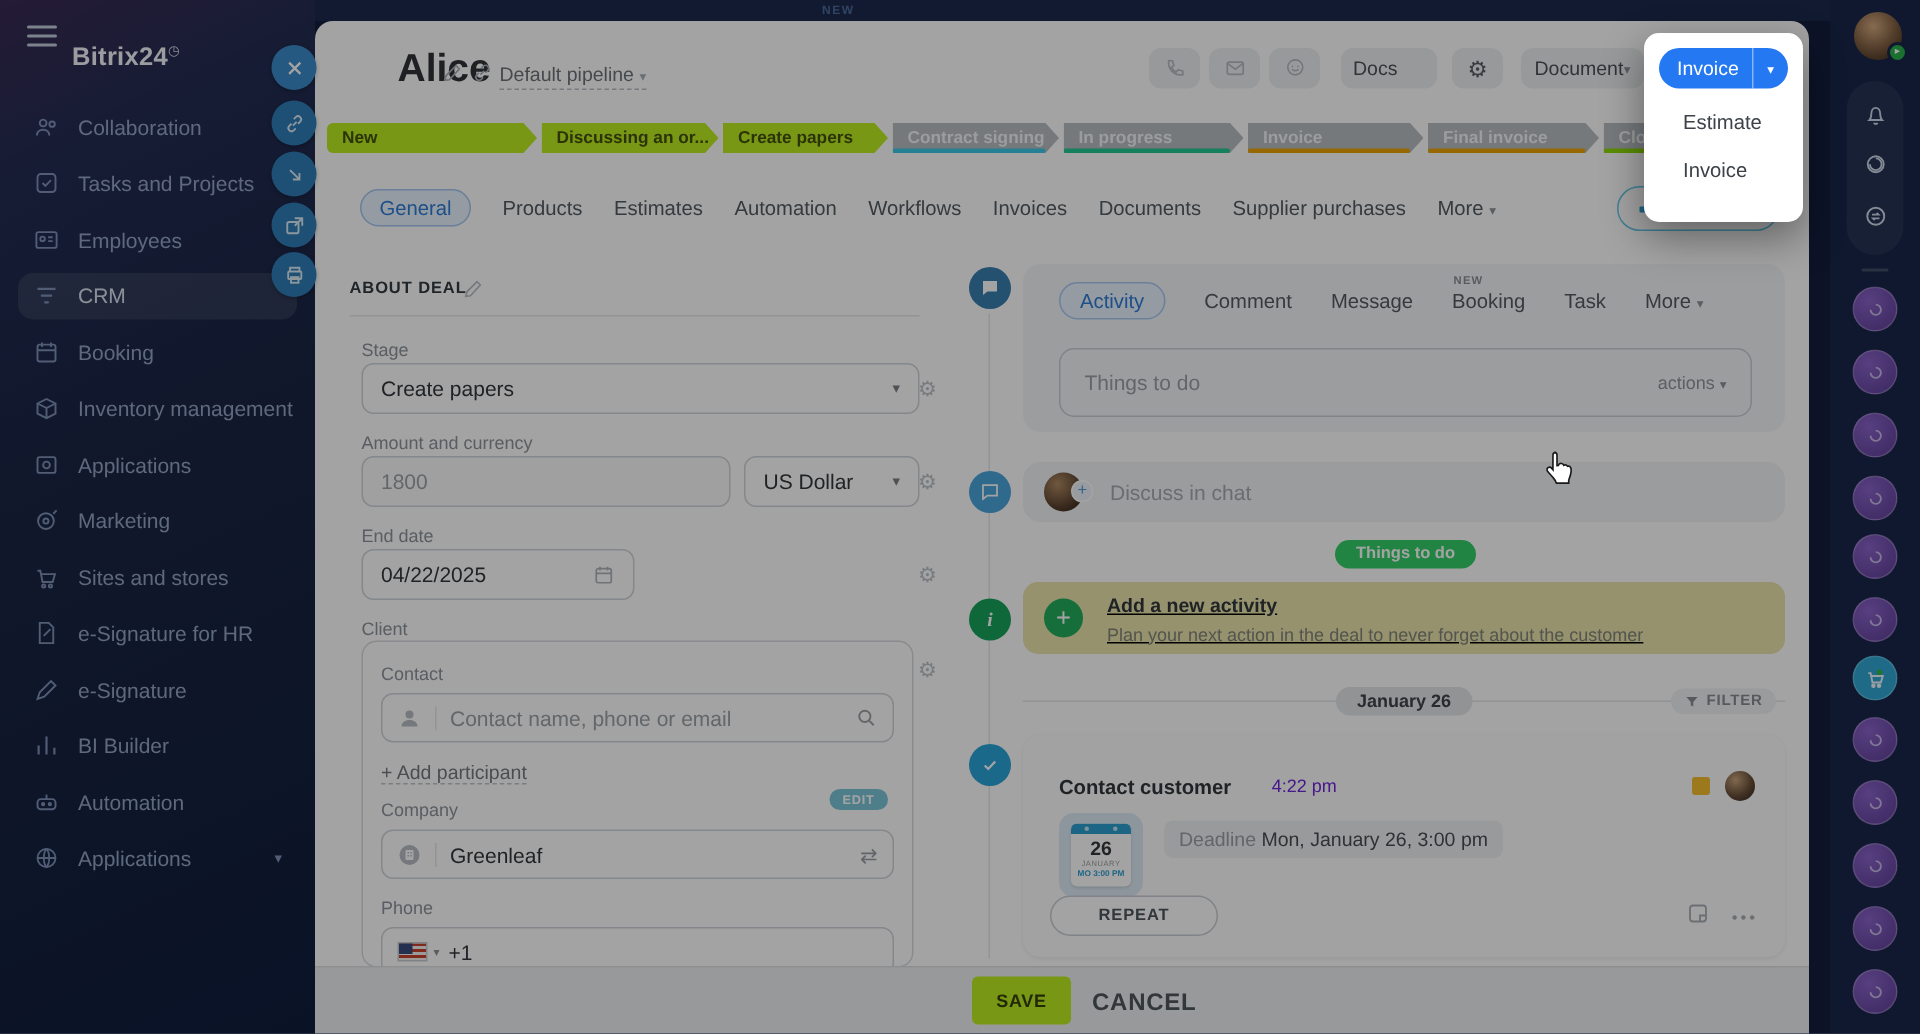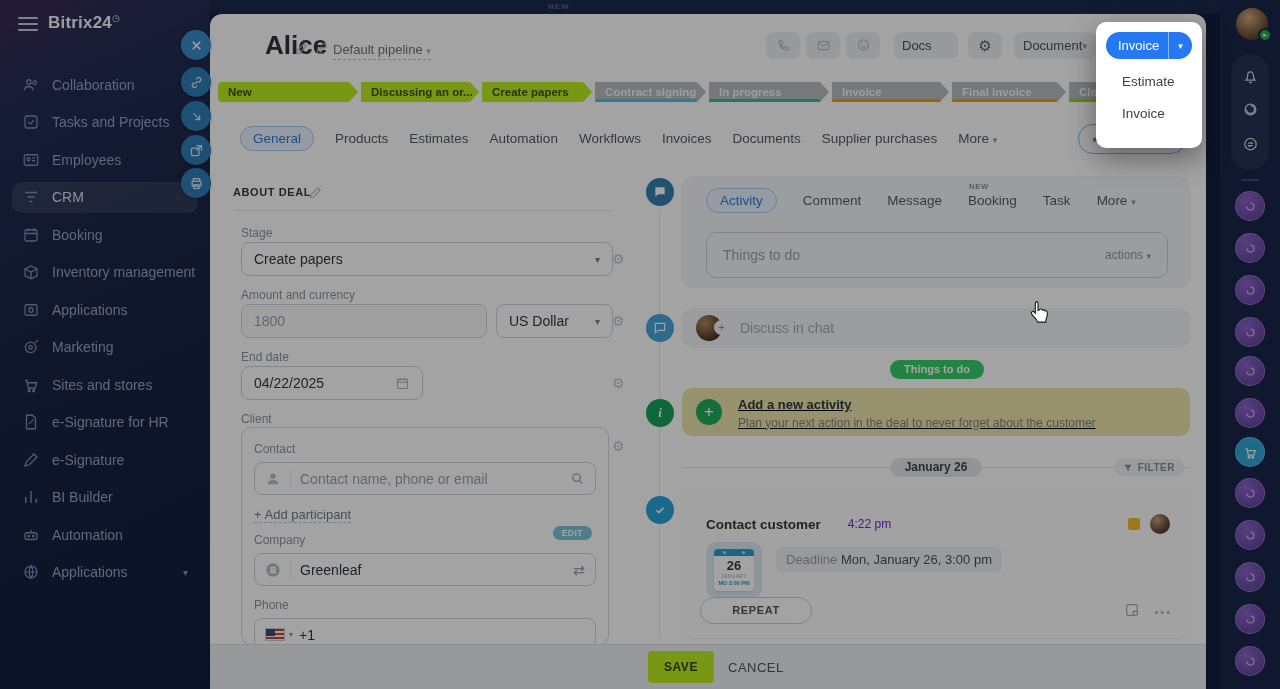--- a/index.html
+++ b/index.html
@@ -9,21 +9,21 @@
 
   
   .top-strip { position:absolute; left:0; top:0; width:1280px; height:14px; background:#1d2a4e; }
   .top-strip .new-lbl { position:absolute; left:548px; top:2px; font-size:8px; font-weight:bold; letter-spacing:1px; color:#4c6a9a; }
 
   
   .sidebar { position:absolute; left:0; top:0; width:210px; height:689px;
     background:linear-gradient(155deg,#3a2b55 0%, #222c52 16%, #1a2544 45%, #101d3c 100%); }
   .burger { position:absolute; left:18px; top:17px; width:20px; height:14px; cursor:pointer; }
   .burger i { display:block; height:2px; background:#c3cddd; margin-bottom:4px; border-radius:1px; }
-  .brand { position:absolute; left:48px; top:13px; color:#f2f5f9; font-size:17px; font-weight:bold; letter-spacing:.2px; }
+  .brand { position:absolute; left:48px; top:28px; color:#f2f5f9; font-size:17px; font-weight:bold; letter-spacing:.2px; }
   .brand sup { font-size:9px; font-weight:normal; color:#cfd8e6; }
   .nav { position:absolute; left:0; top:66px; width:210px; }
   .nav-item { position:relative; display:flex; align-items:center; height:37.5px; padding-left:22px; color:#93a4c4; font-size:14px; cursor:pointer; }
   .nav-item .nicon { width:18px; height:18px; margin-right:12px; flex:none; color:#7e92b8; }
   .nav-item.active { color:#d9e0ec; }
   .nav-item.active::before { content:""; position:absolute; left:12px; right:12px; top:3px; bottom:3px; background:rgba(255,255,255,.09); border-radius:10px; }
   .nav-item > * { position:relative; }
   .nav-item .chev { margin-left:auto; margin-right:22px; color:#7e92b8; font-size:10px; }
   .nicon svg { width:18px; height:18px; display:block; }
 
@@ -151,21 +151,21 @@
   .rail-line { position:absolute; left:449px; top:195px; width:1px; height:430px; background:#e6e8ea; }
   .rail-dot { position:absolute; left:436px; width:28px; height:28px; border-radius:50%; display:flex; align-items:center; justify-content:center; color:#fff; }
   .rail-dot svg { width:14px; height:14px; }
   .rd-1 { top:164px; background:#3a7fb0; } .rd-2 { top:300px; background:#4aa4dc; }
   .rd-3 { top:385px; background:#17a35a; font-size:13px; font-weight:bold; font-family:"Liberation Serif",serif; font-style:italic; }
   .rd-4 { top:482px; background:#2ba4d8; }
 
   
   .card-footer { position:absolute; left:0; bottom:0; width:996px; height:45px; background:#eef0f1; border-top:1px solid #dcdfe2; border-radius:0; }
   .save-btn { position:absolute; left:438px; top:6px; width:66px; height:32px; background:#bbed21; border:none; border-radius:4px; font-size:12px; font-weight:bold; letter-spacing:.5px; color:#38400b; cursor:pointer; font-family:inherit; }
-  .cancel-btn { position:absolute; left:518px; top:15px; font-size:13px; font-weight:normal; letter-spacing:.5px; color:#4f565c; cursor:pointer; }
+  .cancel-btn { position:absolute; left:518px; top:15px; font-size:16px; font-weight:bold; letter-spacing:.5px; color:#4f565c; cursor:pointer; }
 
   
   .right-rail { position:absolute; left:1220px; top:0; width:60px; height:689px; background:#182648; }
   .rr-avatar { position:absolute; left:16px; top:8px; width:32px; height:32px; border-radius:50%; background:radial-gradient(circle at 40% 30%, #d3a87e, #7a5a3e 55%, #30241a); cursor:pointer; }
   .rr-avatar .play { position:absolute; right:-4px; bottom:-2px; width:14px; height:14px; border-radius:50%; background:#28b04a; border:2px solid #182648; color:#fff; font-size:7px; line-height:10px; text-align:center; }
   .rr-col { position:absolute; left:11px; top:54px; width:38px; height:116px; background:rgba(255,255,255,.06); border-radius:19px; }
   .rr-ico { position:absolute; left:15px; width:30px; height:30px; border-radius:50%; display:flex; align-items:center; justify-content:center; color:#cdd8e9; cursor:pointer; }
   .rr-ico svg { width:17px; height:17px; }
   .rr-bell { top:61px; } .rr-copilot { top:94px; } .rr-chat { top:129px; }
   .rr-div { position:absolute; left:21px; top:179px; width:18px; height:2px; background:rgba(255,255,255,.18); border-radius:1px; }

